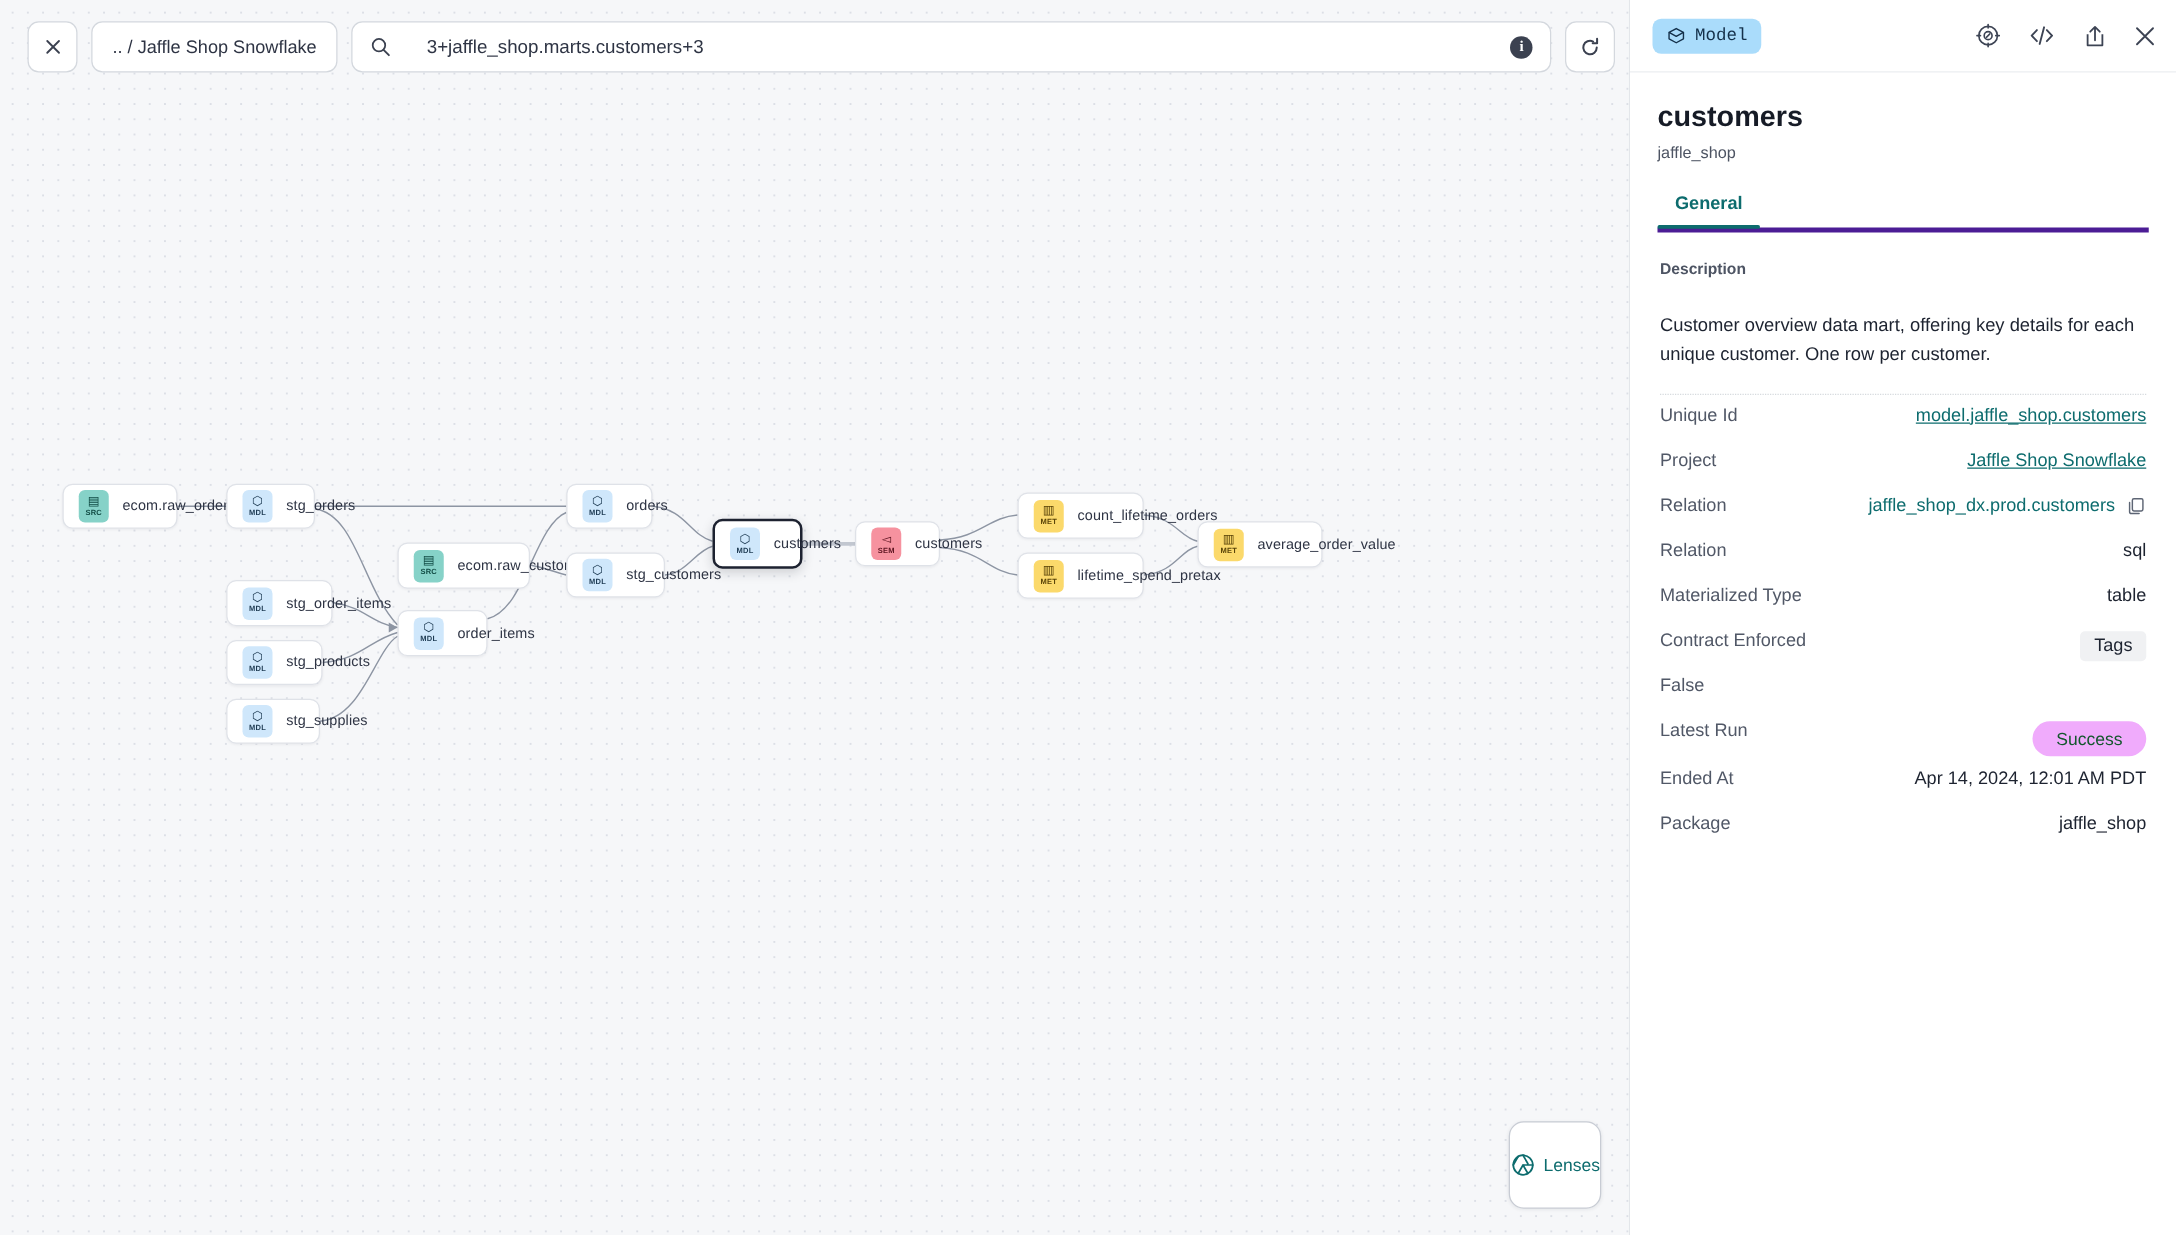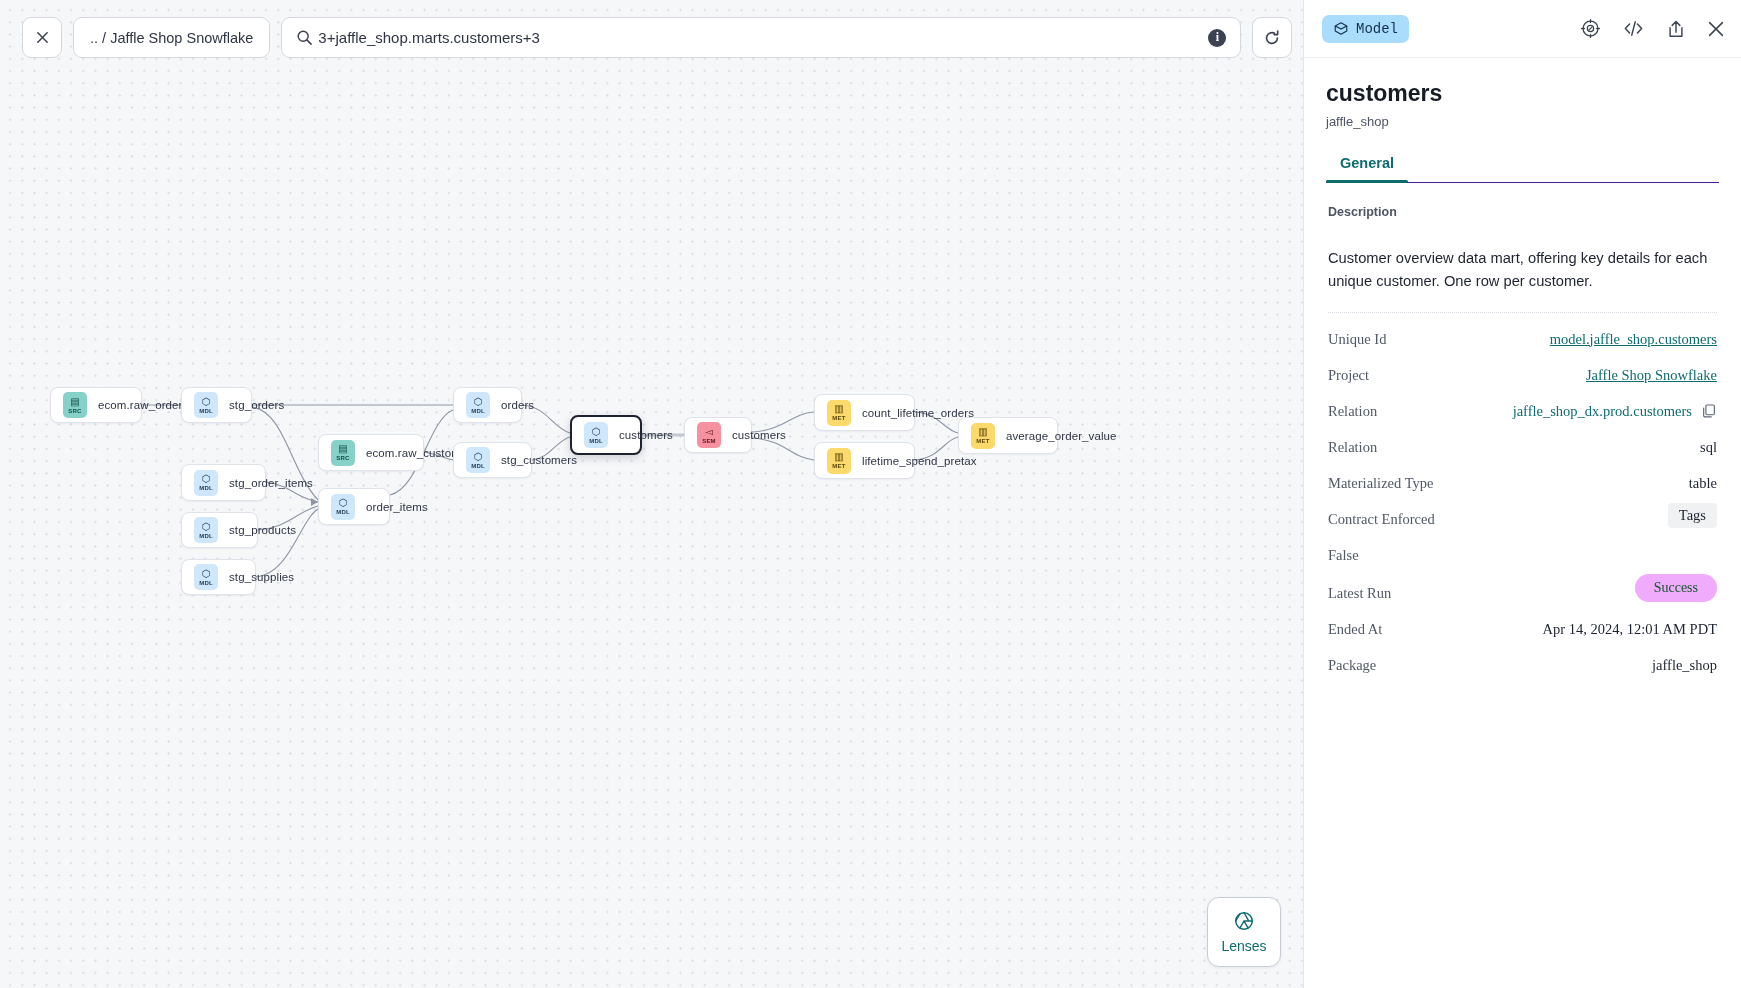--- a/index.html
+++ b/index.html
@@ -34,21 +34,21 @@
     display: flex; align-items: center; justify-content: center;
     color: #3b4150; cursor: pointer;
   }
   #close-btn { width: 40px; }
   #breadcrumb-btn {
     padding: 0 16px; font-size: 14.5px; color: #2e3444; white-space: nowrap;
   }
   #search-bar {
     width: 960px; height: 41px; background: #fff;
     border: 1px solid #d4d8de; border-radius: 9px;
-    display: flex; align-items: center; padding: 0 14px; gap: 5px;
+    display: flex; align-items: center; padding: 0 14px; gap: 28px;
   }
   #search-bar input {
     flex: 1; border: none; outline: none; font-size: 15px;
     color: #2e3444; font-family: "Liberation Sans", sans-serif;
     background: transparent;
   }
   #search-bar input::placeholder { color: #9aa1ae; }
   .info-dot {
     width: 18px; height: 18px; border-radius: 50%;
     background: #3b4150; color: #fff; font-size: 12px; font-weight: bold;
@@ -94,21 +94,21 @@
   .node-label {
     font-size: 11.5px; color: #2e3444; white-space: nowrap;
     letter-spacing: .1px;
   }
 
   
   #lenses-btn {
     position: absolute; right: 22px; bottom: 21px;
     width: 74px; height: 70px;
     background: #fff; border: 1px solid #c8ccd4; border-radius: 12px;
-    display: flex; flex-direction: column; align-items: center;
+    display: flex; flex-direction: row; align-items: center;
     justify-content: center; gap: 6px;
     cursor: pointer; z-index: 20;
     box-shadow: 0 1px 3px rgba(20,25,40,.07);
   }
   #lenses-btn .lbl { font-size: 14px; color: #0d6c6e; }
 
   
   #panel {
     width: 438px; height: 988px; background: #fff;
     border-left: 1px solid #e3e6ea;
@@ -124,43 +124,43 @@
     display: flex; align-items: flex-start; gap: 7px;
     font-size: 14px; font-weight: 500; cursor: pointer;
     font-family: "Liberation Mono", monospace;
   }
   #panel-actions { margin-left: auto; display: flex; align-items: center; gap: 21px; }
   .pa-icon { color: #3d4454; cursor: pointer; display: flex; }
   #panel-title-wrap { padding: 22px 22px 0 22px; }
   #panel-title { font-size: 23px; font-weight: bold; color: #161b26; }
   #panel-sub { font-size: 13px; color: #4d5463; margin-top: 7px; }
   #tabs {
-    margin: 26px 22px 0 22px; border-bottom: 1px solid #4c1d95;
+    margin: 26px 22px 0 22px; border-bottom: 4px solid #4c1d95;
     display: flex;
   }
   .tab {
     padding: 0 14px 11px 14px; font-size: 14.5px; color: #0d6c6e;
     font-weight: 600; cursor: pointer; position: relative;
   }
   .tab.active::after {
     content: ""; position: absolute; left: 0; right: 0; bottom: -1px;
     height: 3px; background: #0d6c6e; border-radius: 2px;
   }
   #panel-body { padding: 22px 24px 0 24px; overflow-y: auto; flex: 1; }
   .sec-label { font-size: 12.5px; font-weight: 700; color: #4d5463; }
   #description {
     margin-top: 28px; font-size: 14.7px; color: #1d2330; line-height: 1.55;
   }
   #divider {
     margin: 19px 0 4px 0; height: 0;
     border-top: 1.5px dotted #d6dade;
   }
   .row {
-    display: flex; align-items: flex-end; justify-content: space-between;
-    min-height: 36px; padding: 5px 0; gap: 12px; font-family: Liberation Serif, serif;
+    display: flex; align-items: flex-start; justify-content: space-between;
+    min-height: 36px; padding: 5px 0; gap: 12px;
   }
   .row-key { font-size: 14.5px; color: #515867; white-space: nowrap; }
   .row-val {
     font-size: 14.5px; color: #1d2330; text-align: right;
     display: flex; align-items: center; gap: 9px;
   }
   .row-val.link { color: #0d6c6e; text-decoration: underline; cursor: pointer; }
   .row-val.teal { color: #0d6c6e; }
   .chip-gray {
     background: #f0f1f3; color: #1d2330; padding: 4px 11px;

